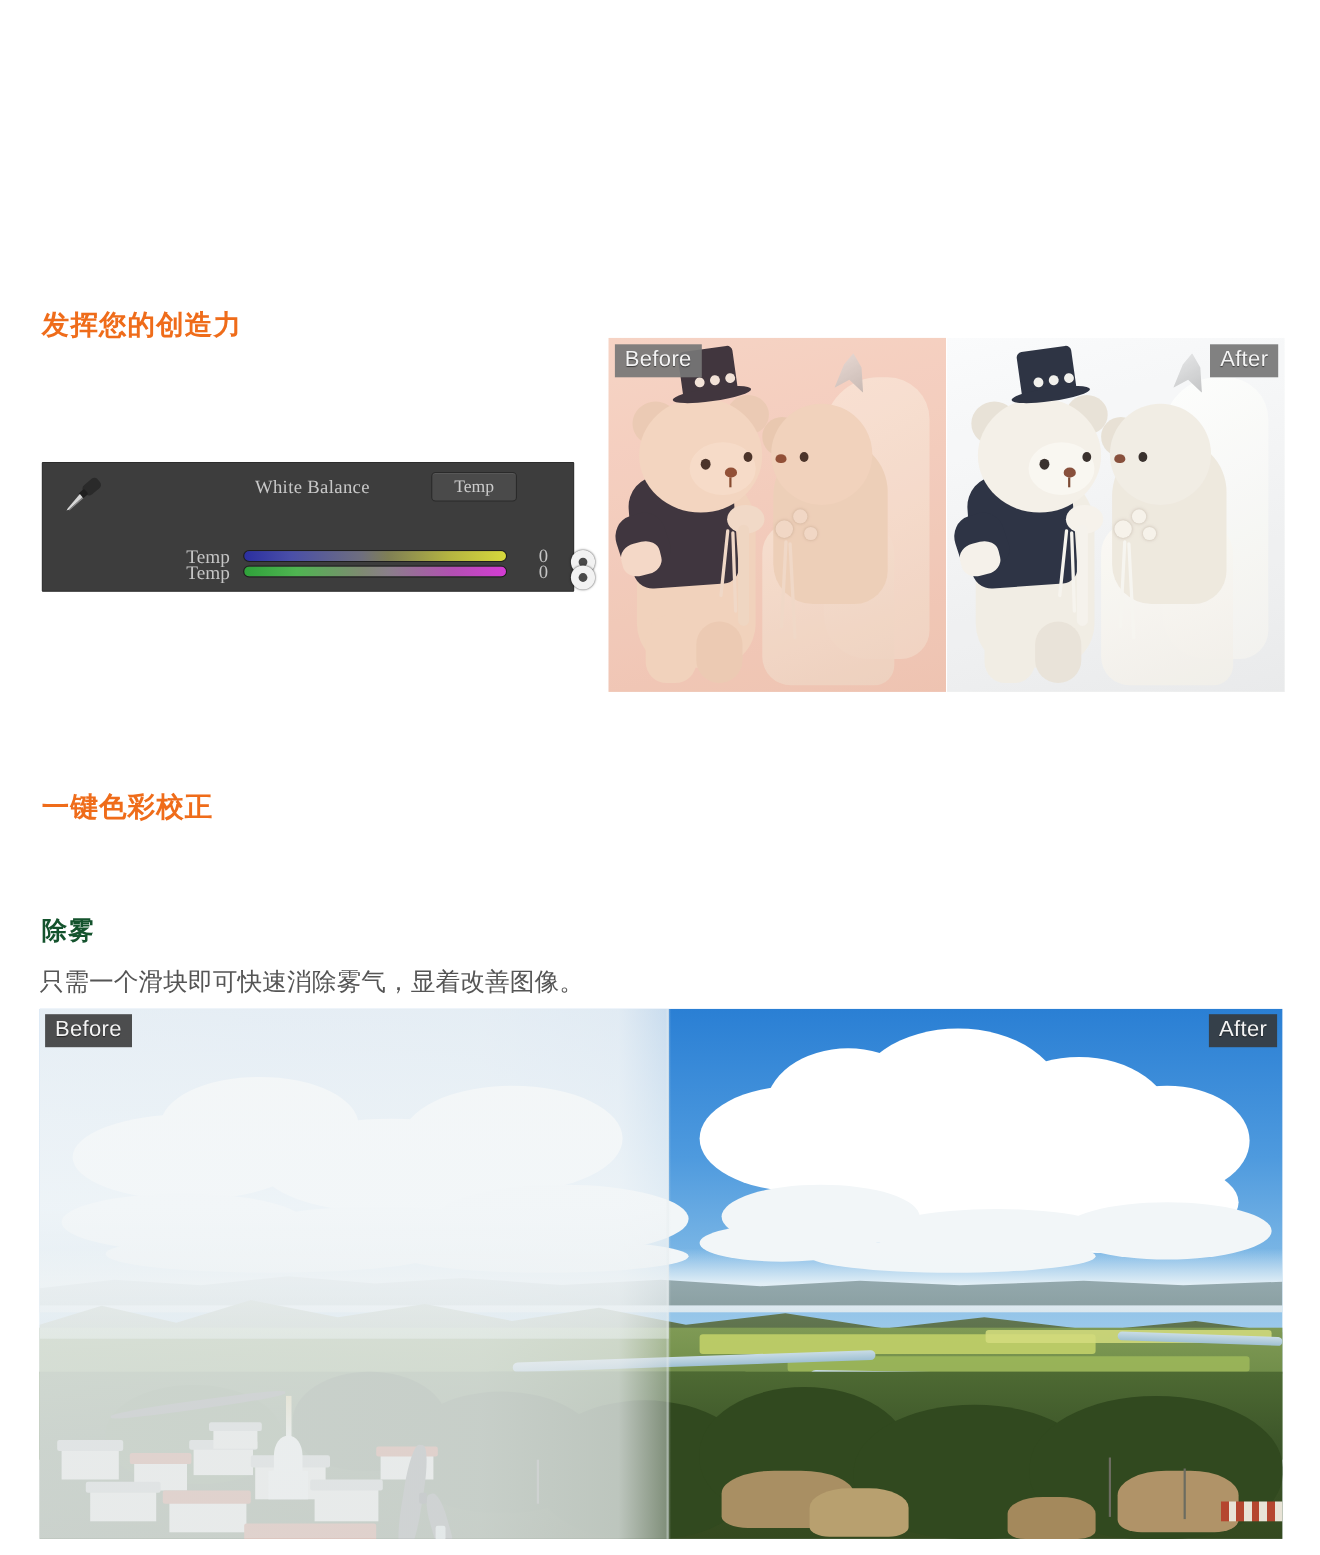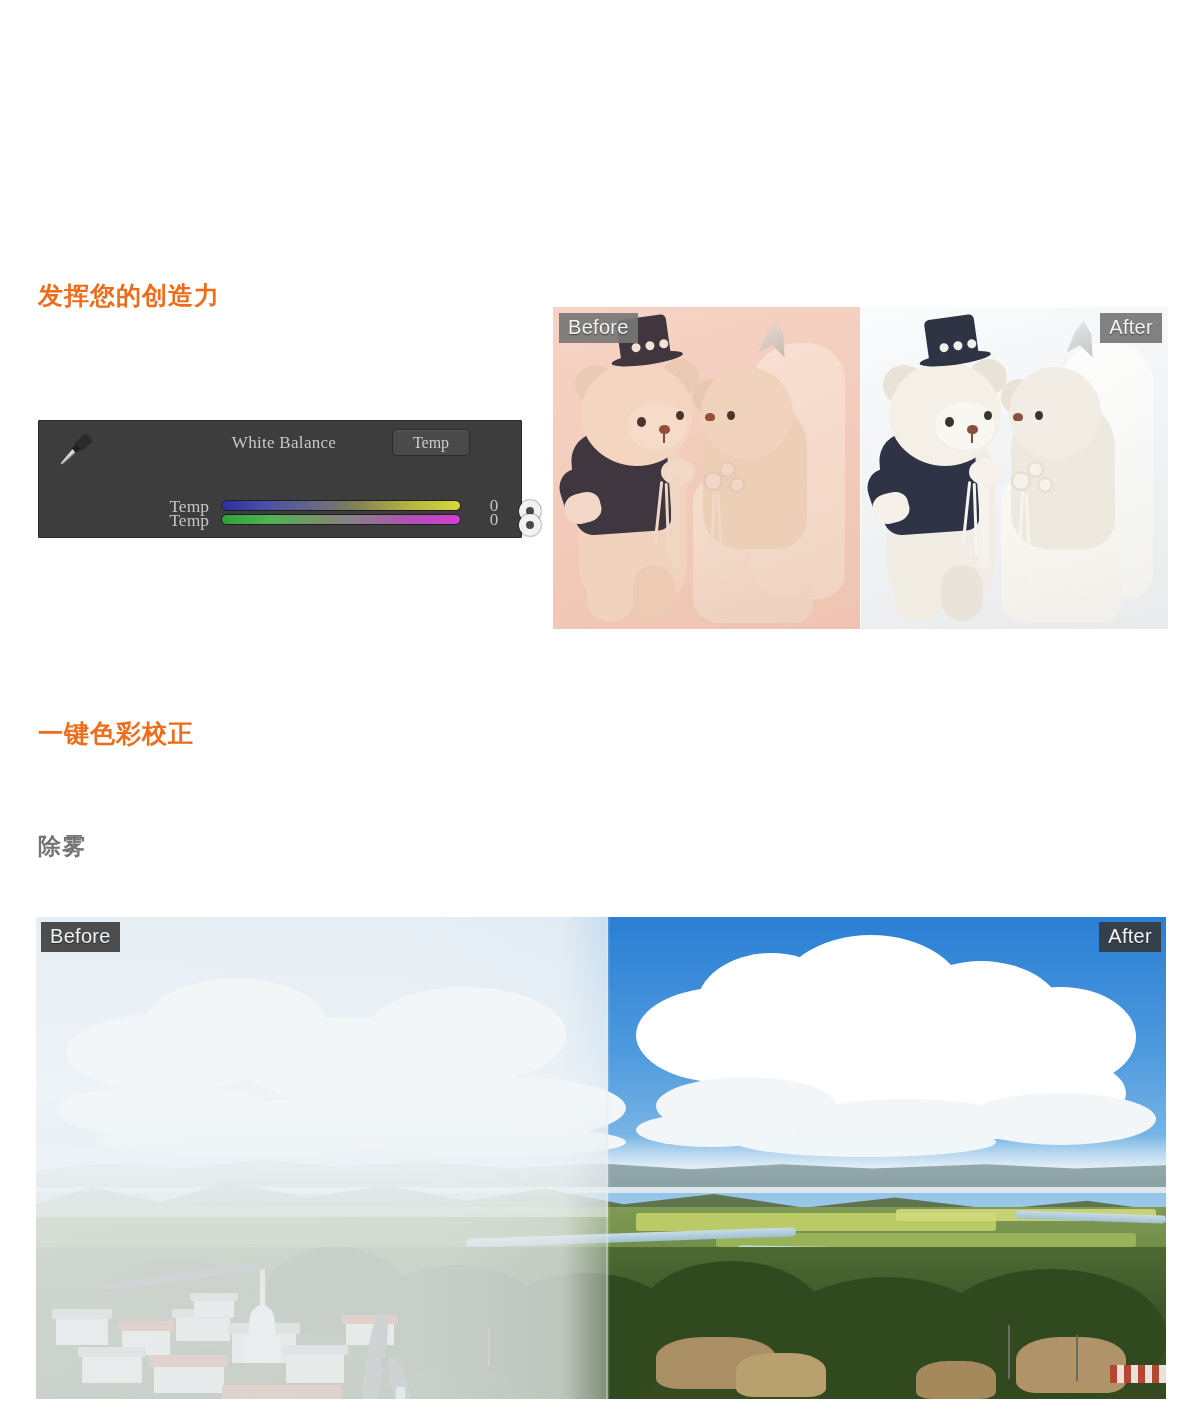--- a/index.html
+++ b/index.html
@@ -46,21 +46,21 @@
     color: #555555;
     font-weight: 400;
   }
   
   .sec-heading {
     font-size: 25px;
     font-weight: bold;
     color: #ef6c1a;
     letter-spacing: 1px;
   }
-  .sec-heading.blue { color: #737373; text-align: right; }
+  .sec-heading.blue { color: #14532d; text-align: right; }
 
   #h-color {
     position: absolute;
     left: 38px;
     top: 258px;
   }
   #p-color {
     position: absolute;
     left: 36px;
     top: 312px;
@@ -592,20 +592,21 @@
       <div class="tint-after"></div>
       <div class="ba-badge grey" style="right:6px;top:6px;">After</div>
     </div>
   </div>
 
   <h2 id="h-exposure" class="sec-heading">一键色彩校正</h2>
 
 
   <h2 id="h-dehaze" class="sec-heading blue">除雾</h2>
 
+  <p id="p-dehaze">只需一个滑块即可快速消除雾气，显着改善图像。</p>
 
   <div class="land-figure">
 
     <div class="land-layer sky"></div>
 
     <div class="cloud" style="left:600px;top:70px;width:180px;height:96px;"></div>
     <div class="cloud" style="left:660px;top:36px;width:150px;height:110px;"></div>
     <div class="cloud" style="left:740px;top:18px;width:190px;height:130px;"></div>
     <div class="cloud" style="left:860px;top:44px;width:170px;height:120px;"></div>
     <div class="cloud" style="left:950px;top:70px;width:150px;height:100px;"></div>

